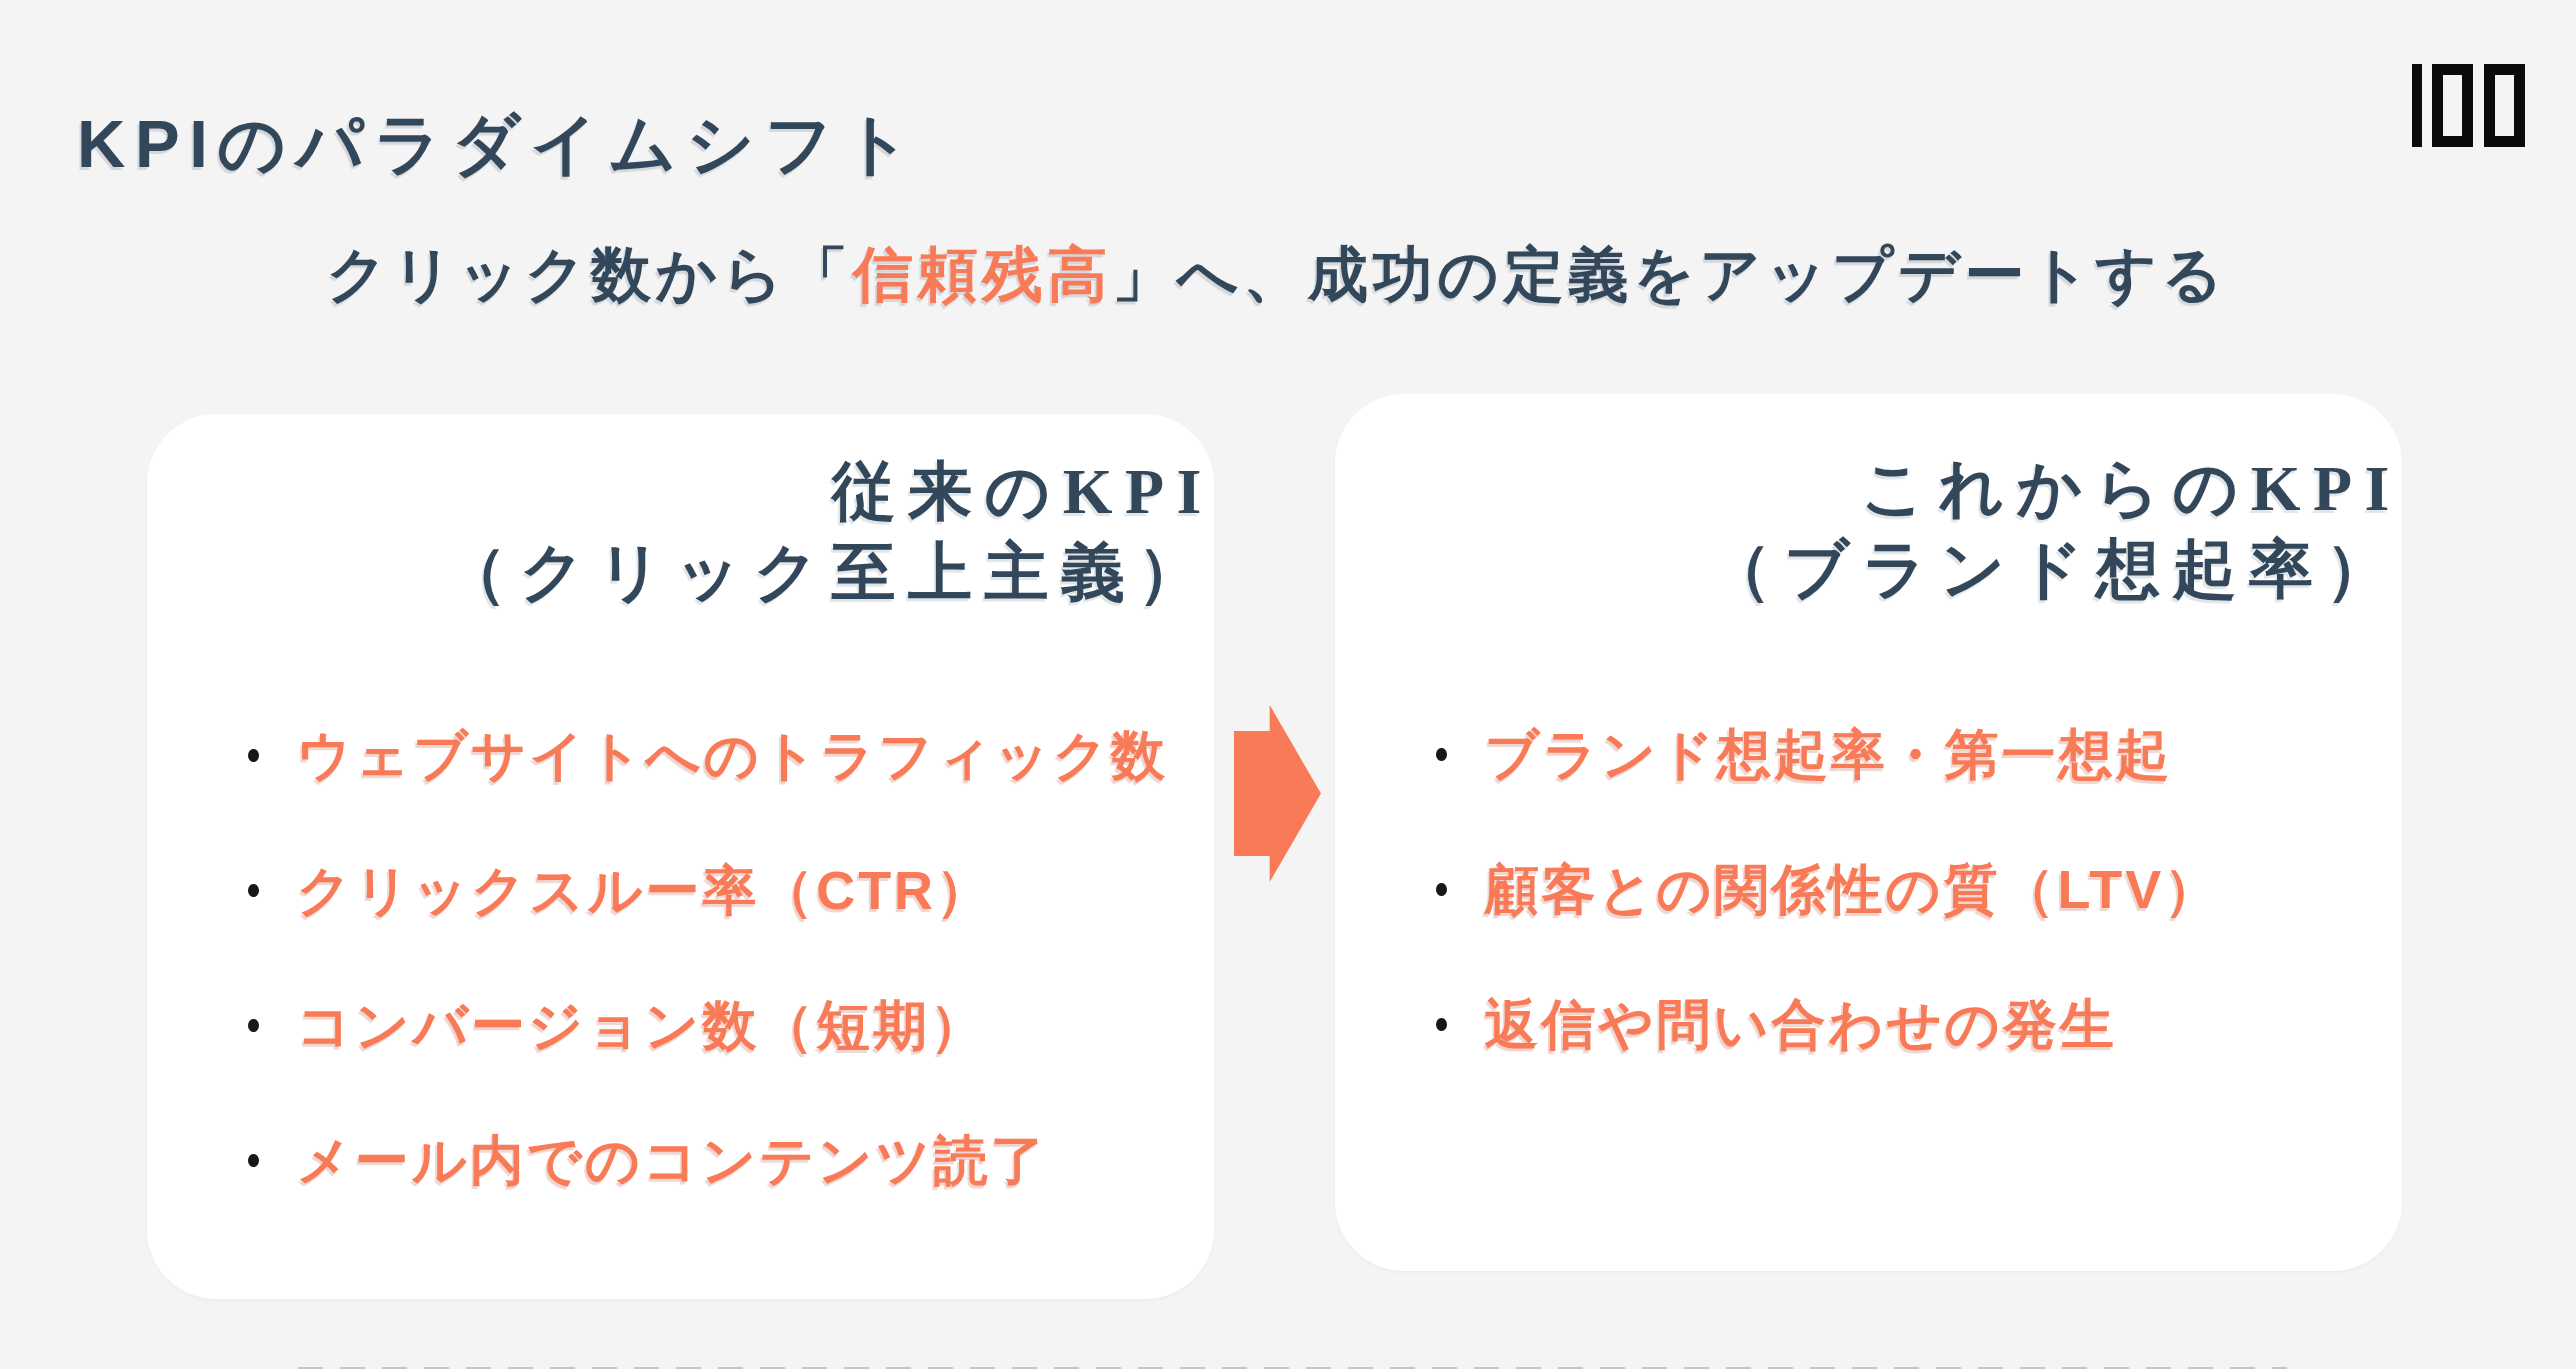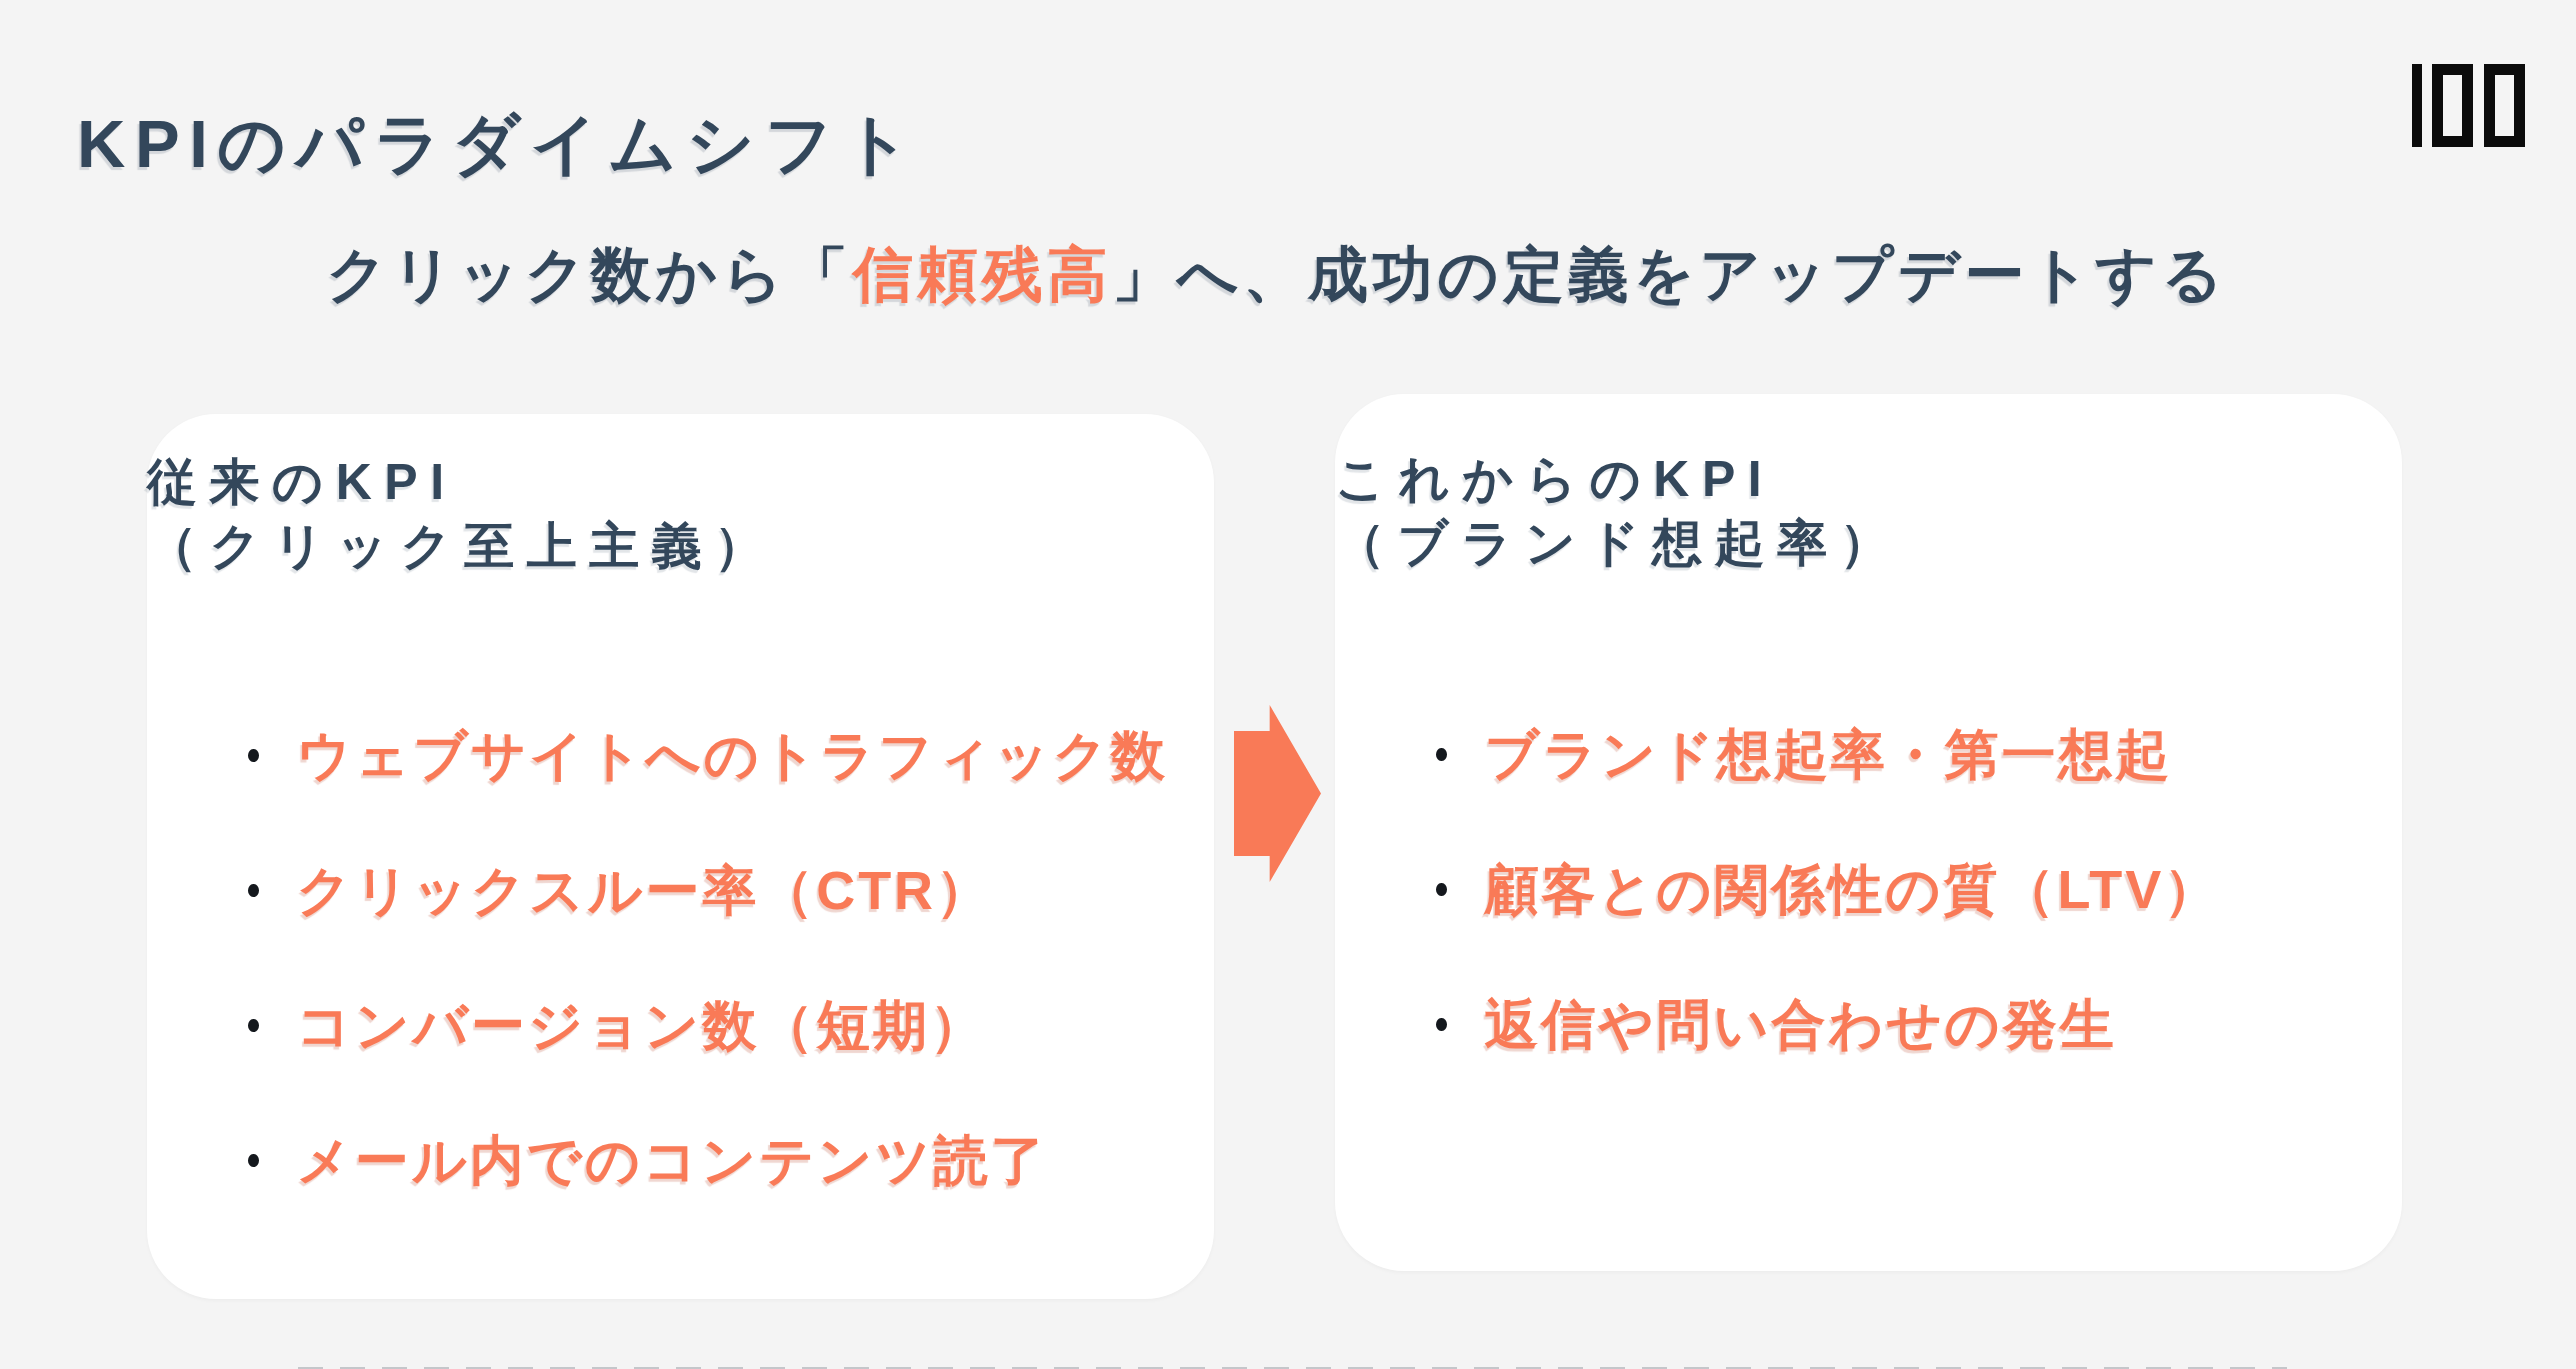--- a/index.html
+++ b/index.html
@@ -52,24 +52,25 @@
   .card{
     position:absolute;width:1067px;
     background:var(--card-background);
     border-radius:69px;
     box-shadow:0 1.9px 3.8px rgba(0,0,0,0.03);
   }
   .card-left{left:147px;top:414px;height:885px;}
   .card-right{left:1335px;top:394px;height:877px;}
 
   .card-title{
-    text-align:left;
-    font-size:50px;line-height:1.27;letter-spacing:12.5px;
+    text-align:right;
+    font-size:64px;line-height:1.27;letter-spacing:12.5px;
     color:var(--text-navy);
     text-shadow:-1.9px 2.9px 1px rgba(51,71,91,0.14);
+    font-family:Liberation Serif, serif;
   }
   .card-left  .card-title{padding-top:37px;}
   .card-right .card-title{padding-top:54px;}
 
   .bullet-list{
     position:absolute;left:0;width:100%;
     list-style:none;
   }
   .card-left  .bullet-list{top:274px;}
   .card-right .bullet-list{top:293px;}

